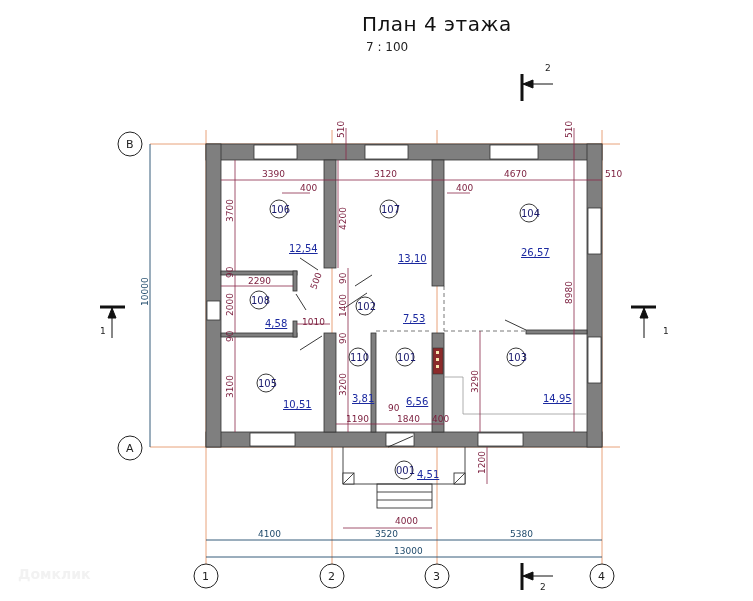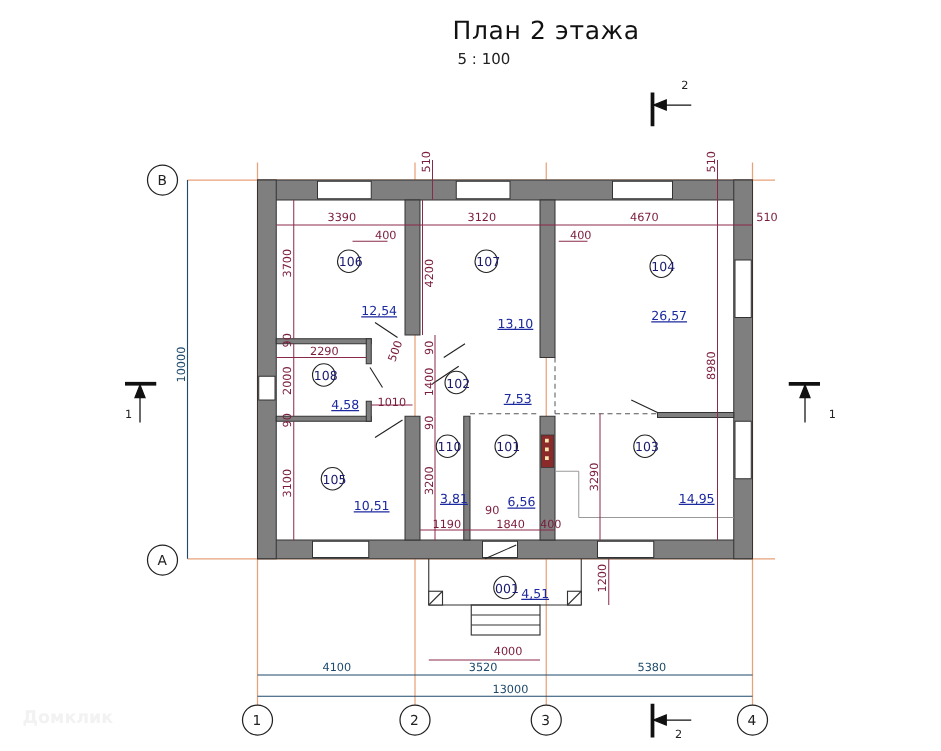--- a/index.html
+++ b/index.html
@@ -11,22 +11,22 @@
   .dimtxt-blue { font-family: "DejaVu Sans", sans-serif; font-size: 9px; fill: #1f4a6b; }
   .roomnum { font-family: "DejaVu Sans", sans-serif; font-size: 10px; fill: #1a1a6e; }
   .area { font-family: "DejaVu Sans", sans-serif; font-size: 10px; fill: #1c2aa0; text-decoration: underline; }
   .axis-lbl { font-family: "DejaVu Sans", sans-serif; font-size: 11px; fill: #222; }
   .sec-lbl { font-family: "DejaVu Sans", sans-serif; font-size: 9px; fill: #222; }
   .watermark { position: absolute; left: 18px; top: 566px; font-size: 14px; color: #f2f2f2; font-weight: bold; font-family: "DejaVu Sans", sans-serif; }
 </style>
 </head>
 <body>
 
-<div class="title">План 2 этажа</div>
-<div class="scale">5 : 100</div>
+<div class="title">План 4 этажа</div>
+<div class="scale">7 : 100</div>
 
 <svg width="753" height="601" viewBox="0 0 753 601">
 
   <g stroke="#e8a27a" stroke-width="1">
     <line x1="206" y1="130" x2="206" y2="565"></line>
     <line x1="332" y1="130" x2="332" y2="565"></line>
     <line x1="437" y1="130" x2="437" y2="565"></line>
     <line x1="602" y1="130" x2="602" y2="565"></line>
     <line x1="150" y1="144" x2="620" y2="144"></line>
     <line x1="150" y1="447" x2="620" y2="447"></line>

